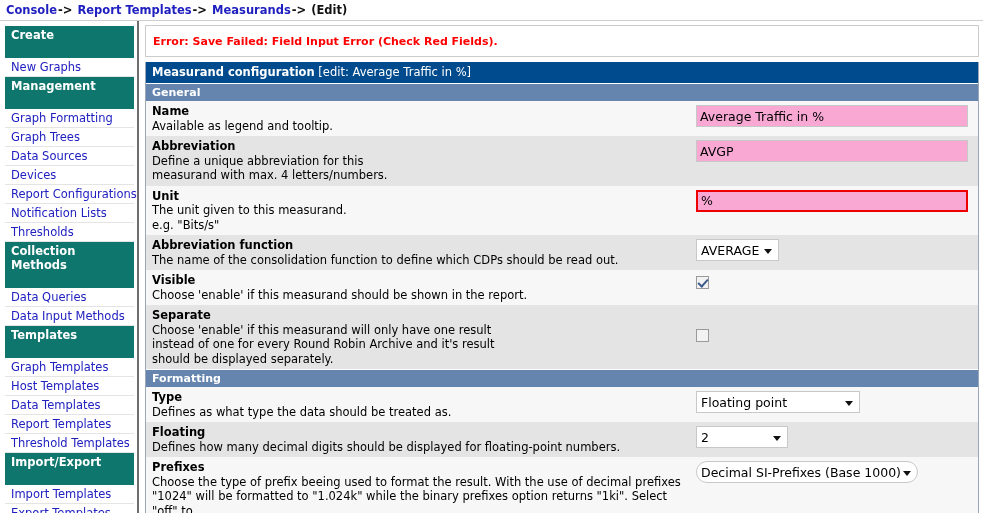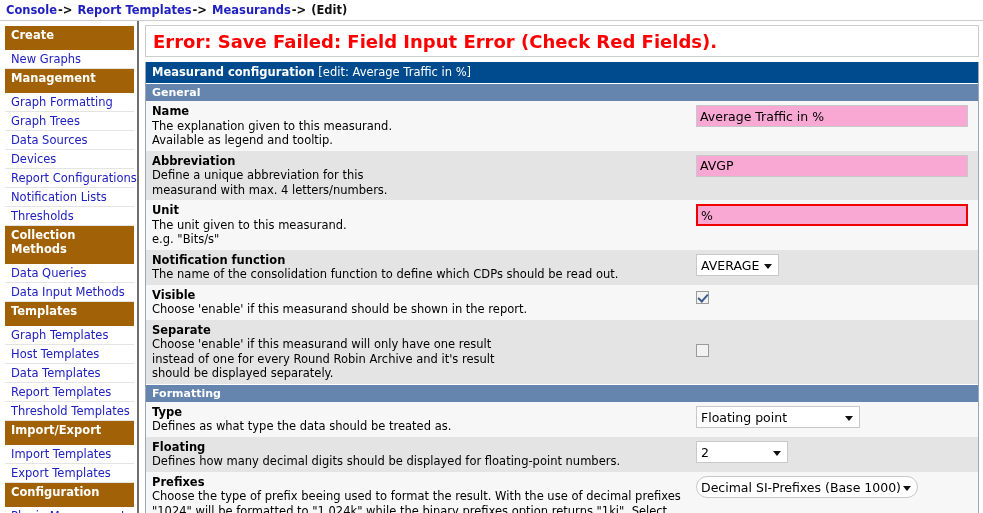--- a/index.html
+++ b/index.html
@@ -48,25 +48,25 @@
     width: 139px;
     min-width: 139px;
     background: #ffffff;
     border-right: 2px solid #6d6d6d;
     height: 492px;
     box-sizing: border-box;
     padding-top: 5px;
     overflow: hidden;
   }
   .nav-header {
-    background: #a16207;
+    background: #0f766e;
     color: #ffffff;
     font-size: 11.5px;
     font-weight: bold;
-    padding: 2px 0 8px 6px;
+    padding: 2px 0 16px 6px;
     margin: 0 3px 0 5px;
     line-height: 14px;
     letter-spacing: 0px;
   }
   .nav-item {
     font-size: 11.5px;
     color: #2020c0;
     padding: 2px 0 2px 6px;
     margin: 0 3px 0 5px;
     line-height: 14px;
@@ -80,21 +80,21 @@
     flex: 1;
     height: 492px;
     box-sizing: border-box;
     padding: 4px 4px 0 6px;
     overflow: hidden;
   }
   .error-box {
     border: 1px solid #cccccc;
     background: #ffffff;
     color: #ff0000;
-    font-size: 18px;
+    font-size: 11px;
     font-weight: bold;
     padding: 6px 0 7px 7px;
     margin-bottom: 5px;
     box-sizing: border-box;
     height: 32px;
     line-height: 19px;
   }
 
   .panel {
     border: 1px solid #9aa7bb;
@@ -271,21 +271,20 @@
 
       <div class="panel">
 
         <div class="panel-title"><b>Measurand configuration</b><span class="sub"> [edit: Average Traffic in %]</span></div>
 
         <div class="section-head">General</div>
 
         <div class="row alt-a">
           <div class="row-label">
             <span class="lab-title">Name</span>
-            <span class="lab-desc">The explanation given to this measurand.</span>
             <span class="lab-desc">Available as legend and tooltip.</span>
           </div>
           <div class="row-field">
             <input class="txt" type="text" value="Average Traffic in %" style="">
           </div>
         </div>
 
         <div class="row alt-b">
           <div class="row-label">
             <span class="lab-title">Abbreviation</span>
@@ -303,21 +302,21 @@
             <span class="lab-desc">The unit given to this measurand.</span>
             <span class="lab-desc">e.g. "Bits/s"</span>
           </div>
           <div class="row-field">
             <input class="txt error" type="text" value="%" style="">
           </div>
         </div>
 
         <div class="row alt-b">
           <div class="row-label">
-            <span class="lab-title">Notification function</span>
+            <span class="lab-title">Abbreviation function</span>
             <span class="lab-desc">The name of the consolidation function to define which CDPs should be read out.</span>
           </div>
           <div class="row-field">
             <span class="sel sel-avg">
               <span class="sel-text">AVERAGE</span>
               <span class="arw"></span>
             </span>
           </div>
         </div>
 

